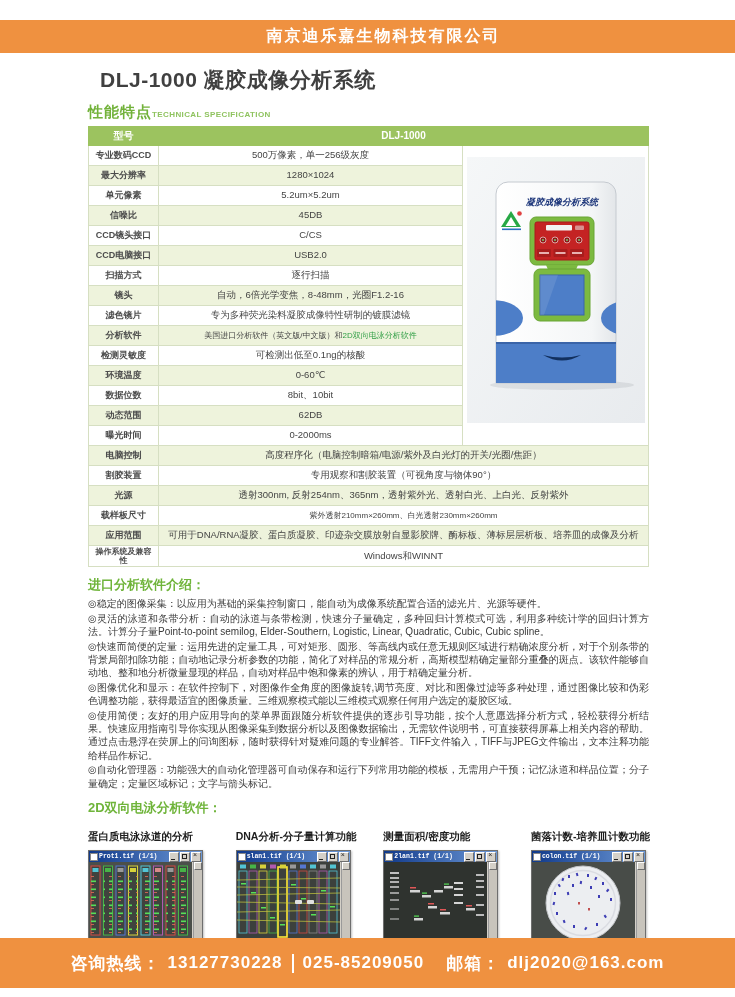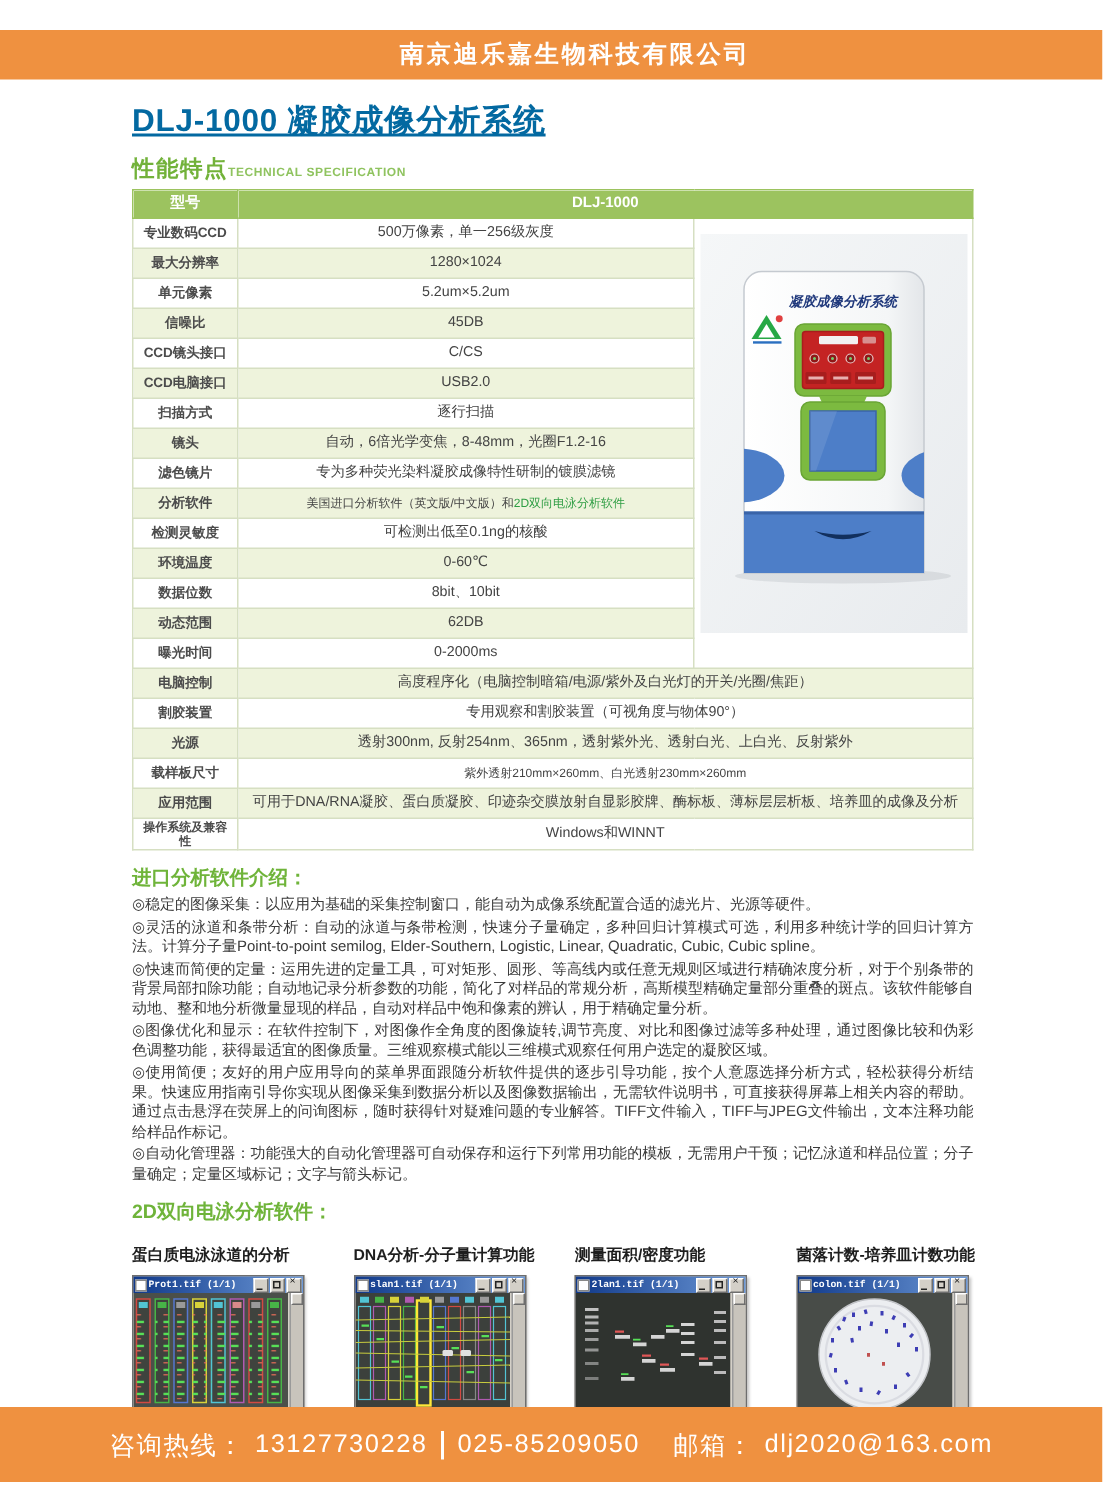--- a/index.html
+++ b/index.html
@@ -10,21 +10,21 @@
     -webkit-font-smoothing:antialiased;
   }
   
   .topbar{
     margin-top:20px;height:33px;background:#EF9140;color:#fff;
     display:flex;align-items:center;justify-content:center;
     font-size:16px;font-weight:bold;letter-spacing:2px;padding-left:32px;
   }
   .content{padding:0 86px 0 88px;}
   .page-title{
-    color:#0369a1;font-size:21px;font-weight:bold;margin:13px 0 0 0;letter-spacing:.5px;text-decoration:underline;
+    color:#404040;font-size:21px;font-weight:bold;margin:13px 0 0 12px;letter-spacing:.5px;
   }
   
   .spec-head{margin-top:9px;display:flex;align-items:baseline;gap:0;}
   .spec-head .zh{color:#72B23A;font-size:15px;font-weight:bold;letter-spacing:1px;}
   .spec-head .en{color:#8FC35F;font-size:8px;font-weight:bold;letter-spacing:.4px;}
   
   table.spec{width:100%;border-collapse:collapse;margin-top:4px;table-layout:fixed;}
   table.spec th,table.spec td{
     border:1px solid #D6DFC2;font-size:9.5px;color:#444;text-align:center;
     padding:1px 3px;height:17px;line-height:1.15;overflow:hidden;
@@ -53,21 +53,21 @@
   .xwin-btn.cls::after{content:"×";position:absolute;left:1px;top:-2px;font-size:7px;color:#222;line-height:8px;}
   .xwin-body{display:flex;}
   .xwin-canvas{flex:1;}
   .xwin-canvas svg{display:block;}
   .xwin-vscroll{width:8px;background:#C8C4BC;border-left:1px solid #9a9a9a;display:flex;flex-direction:column;justify-content:space-between;}
   .sb-btn{width:8px;height:8px;background:#D4D0C8;border:1px solid;border-color:#fff #6e6e6e #6e6e6e #fff;box-sizing:border-box;}
   
   .footer{
     position:absolute;left:0;right:0;bottom:9px;height:50px;background:#EF9140;
     color:#fff;display:flex;align-items:center;justify-content:center;
-    font-size:17px;font-weight:normal;letter-spacing:1px;gap:7px;
+    font-size:17px;font-weight:bold;letter-spacing:1px;gap:7px;
   }
   .footer .bar{display:inline-block;width:2px;height:19px;background:#fff;margin:0 2px;}
 </style>
 </head>
 <body>
 
 <div class="topbar">
   <span>南京迪乐嘉生物科技有限公司</span>
 </div>
 

